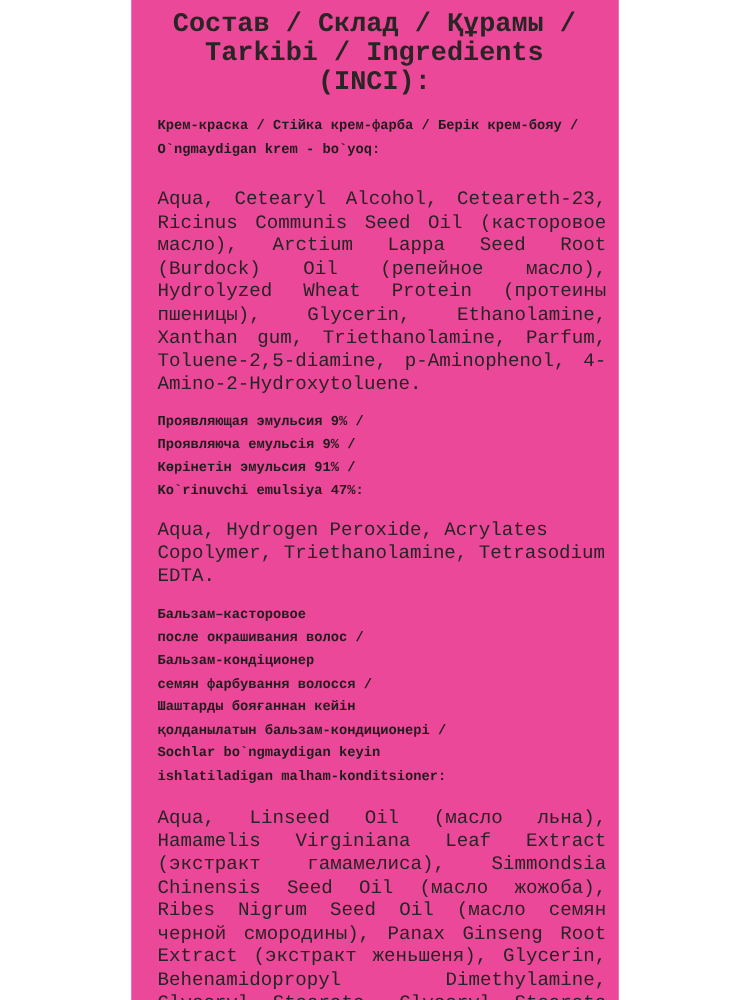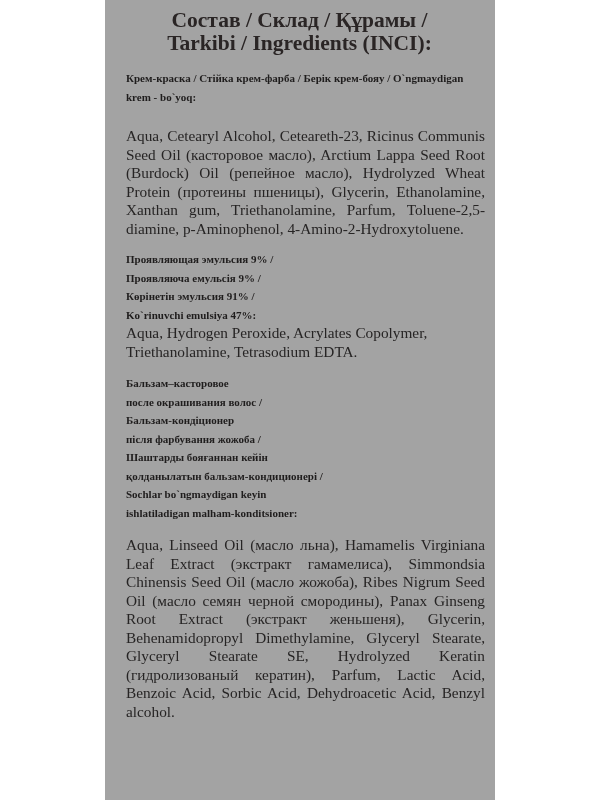--- a/index.html
+++ b/index.html
@@ -15,25 +15,25 @@
       width: 600px;
       height: 800px;
       background: #ffffff;
     }
     .panel {
       position: absolute;
       left: 105px;
       top: 0;
       width: 390px;
       height: 800px;
-      background: #a3a3a3;
+      background: #ec4899;
       box-sizing: border-box;
       padding: 0 10px 0 21px;
       color: #1f1d1d;
-      font-family: Liberation Serif, serif;
+      font-family: Liberation Mono, monospace;
       overflow: hidden;
     }
     .title {
       margin: 0;
       padding-top: 9px;
       text-align: center;
       font-weight: bold;
       font-size: 21.5px;
       line-height: 23px;
       color: #2a2525;
@@ -49,21 +49,21 @@
     .section-text {
       margin: 0;
       font-size: 15.3px;
       line-height: 18.5px;
       text-align: justify;
       color: #262424;
     }
     .h1 { margin-top: 14px; }
     .t1 { margin-top: 21px; }
     .h2 { margin-top: 12px; }
-    .t2 { }
+    .t2 { margin-top: 12px; }
     .h3 { margin-top: 13px; }
     .t3 { margin-top: 14px; }
     .cut-line {
       margin-top: 12px;
       font-size: 15.3px;
       line-height: 18px;
       font-weight: bold;
       color: #1f1d1d;
     }
   </style>
@@ -86,21 +86,21 @@
       <span>Проявляюча емульсія 9% /</span><br>
       <span>Көрінетін эмульсия 91% /</span><br>
       <span>Ko`rinuvchi emulsiya 47%:</span>
     </p>
     <p class="section-text t2" style="text-align:left;">Aqua, Hydrogen Peroxide, Acrylates Copolymer, Triethanolamine, Tetrasodium EDTA.</p>
 
     <p class="section-heading h3">
       <span>Бальзам–касторовое</span><br>
       <span>после окрашивания волос /</span><br>
       <span>Бальзам-кондіционер</span><br>
-      <span>після фарбування жожоба /</span><br>
+      <span>семян фарбування волосся /</span><br>
       <span>Шаштарды бояғаннан кейін</span><br>
       <span>қолданылатын бальзам-кондиционері /</span><br>
       <span>Sochlar bo`ngmaydigan keyin</span><br>
       <span>ishlatiladigan malham-konditsioner:</span>
     </p>
     <p class="section-text t3">Aqua, Linseed Oil (масло льна), Hamamelis Virginiana Leaf Extract (экстракт гамамелиса), Simmondsia Chinensis Seed Oil (масло жожоба), Ribes Nigrum Seed Oil (масло семян черной смородины), Panax Ginseng Root Extract (экстракт женьшеня), Glycerin, Behenamidopropyl Dimethylamine, Glyceryl Stearate, Glyceryl Stearate SE, Hydrolyzed Keratin (гидролизованый кератин), Parfum, Lactic Acid, Benzoic Acid, Sorbic Acid, Dehydroacetic Acid, Benzyl alcohol.</p>
 
     <div class="cut-line">&nbsp;</div>
   </div>
 </div>

